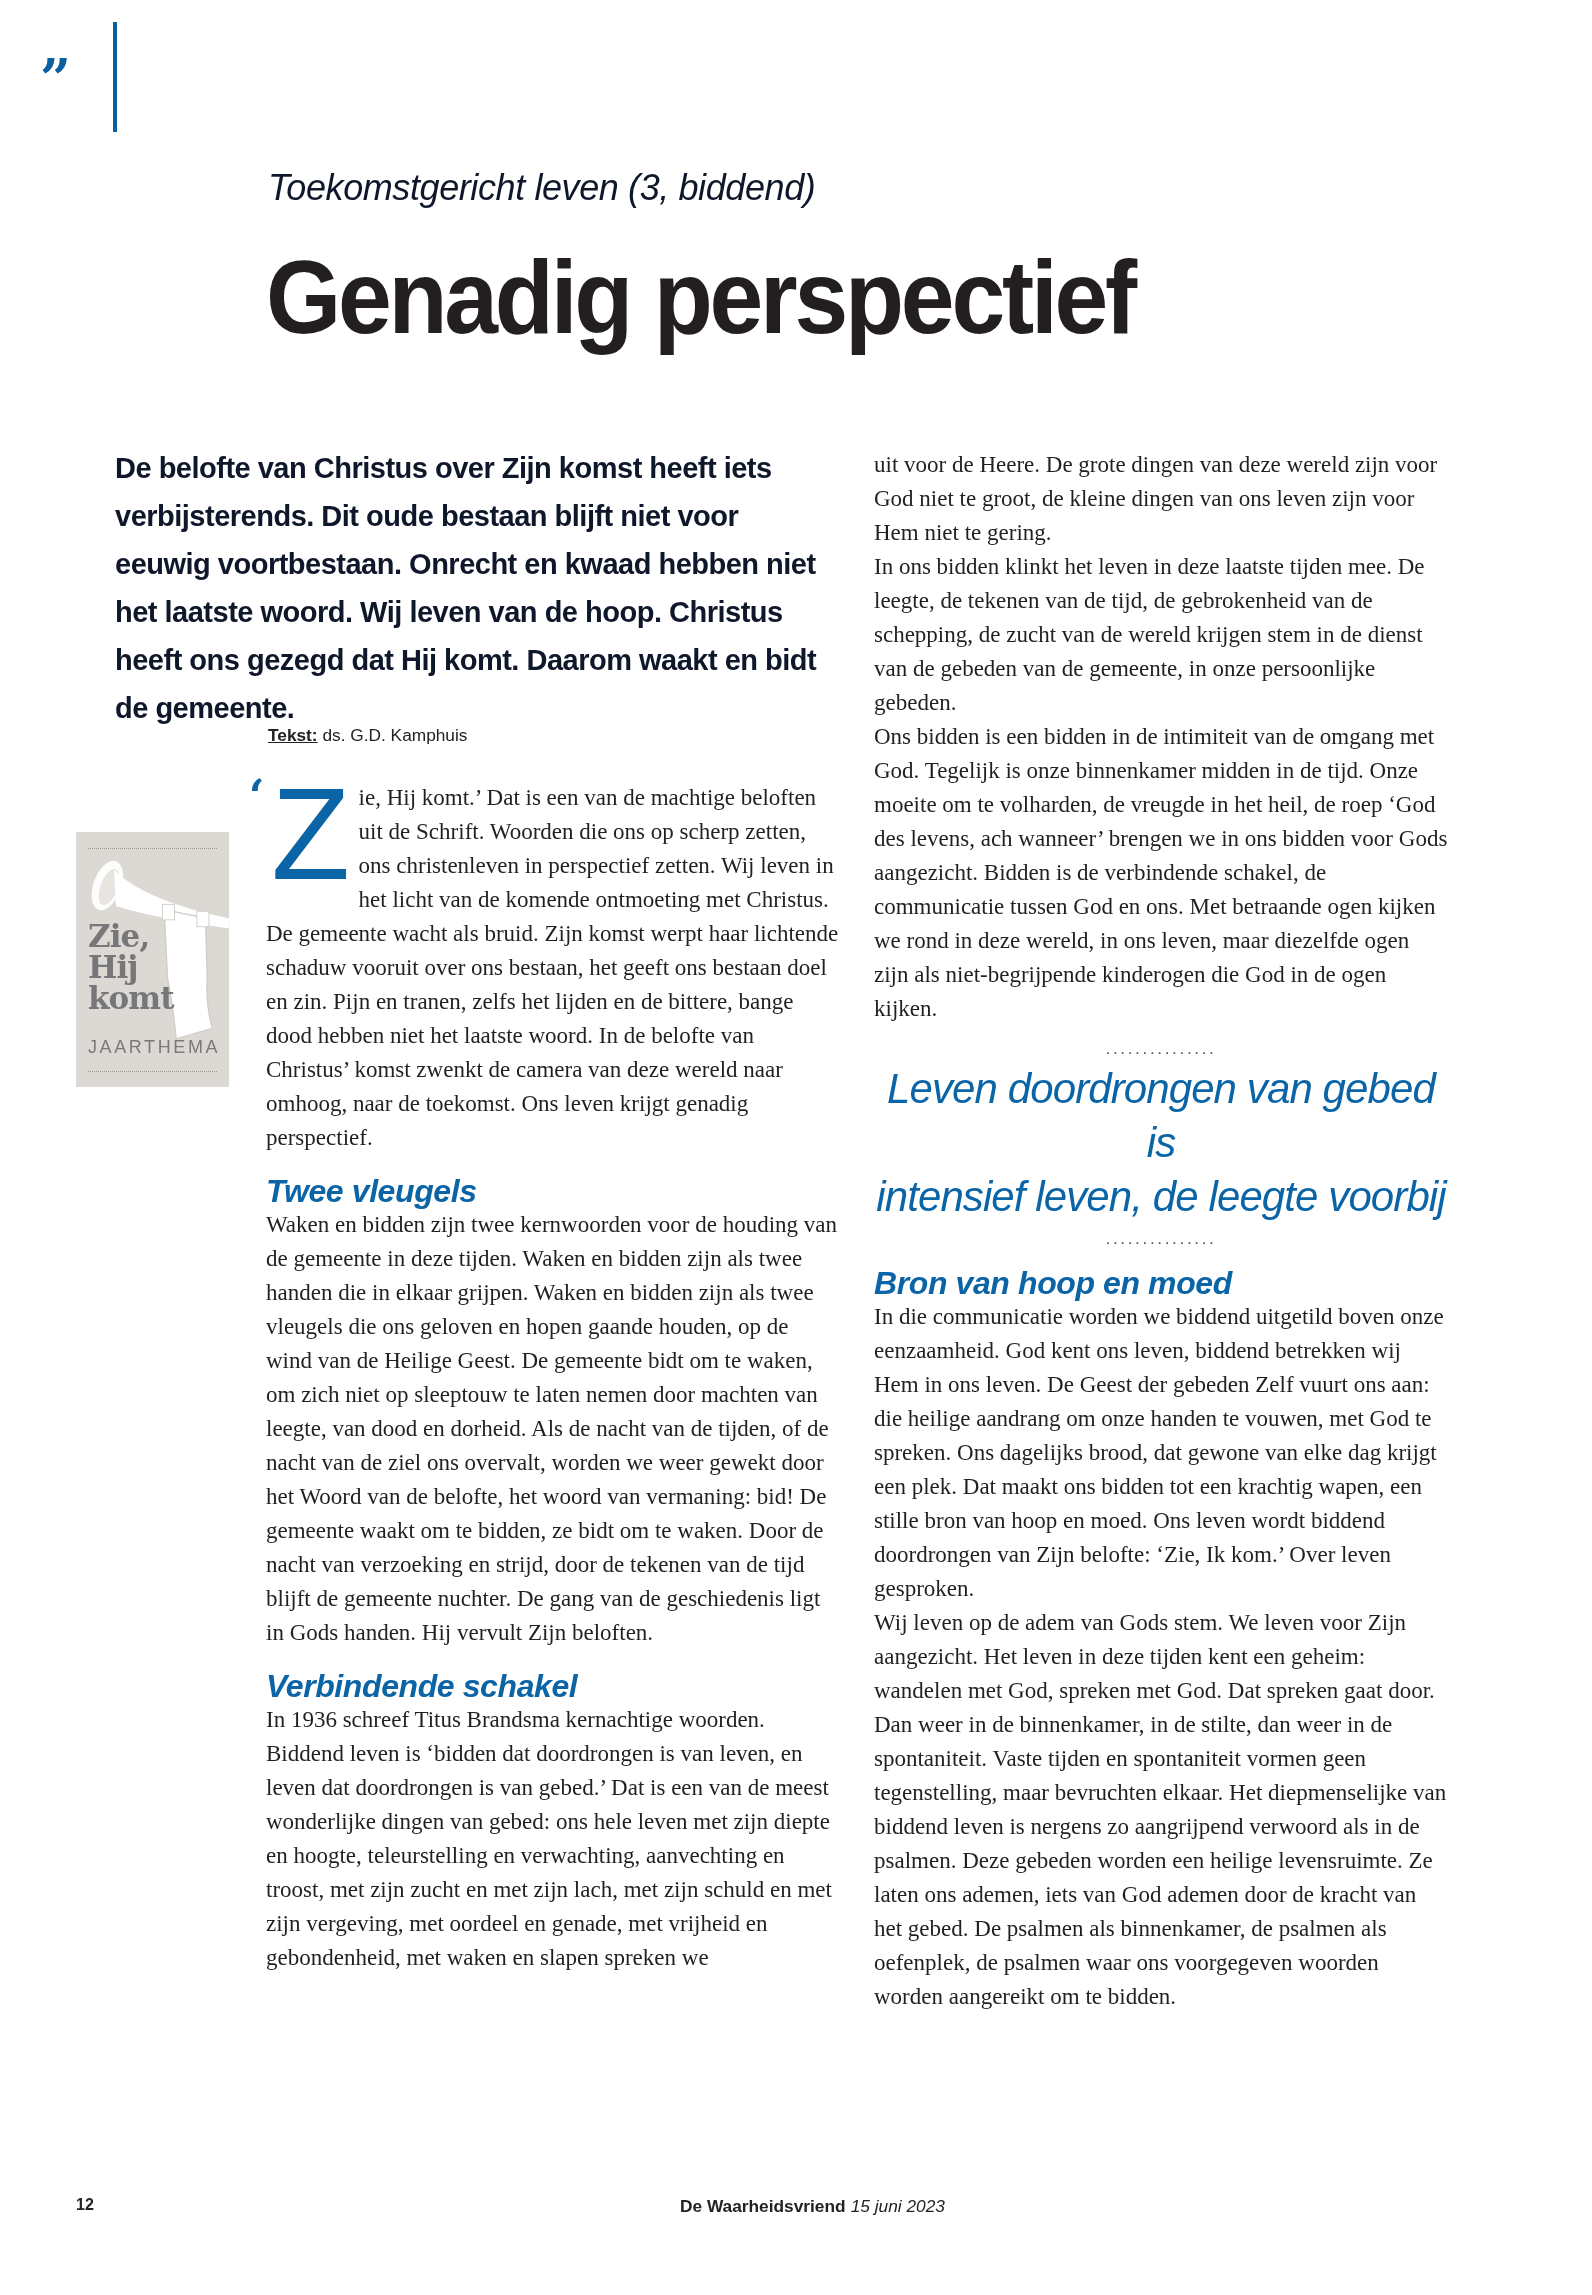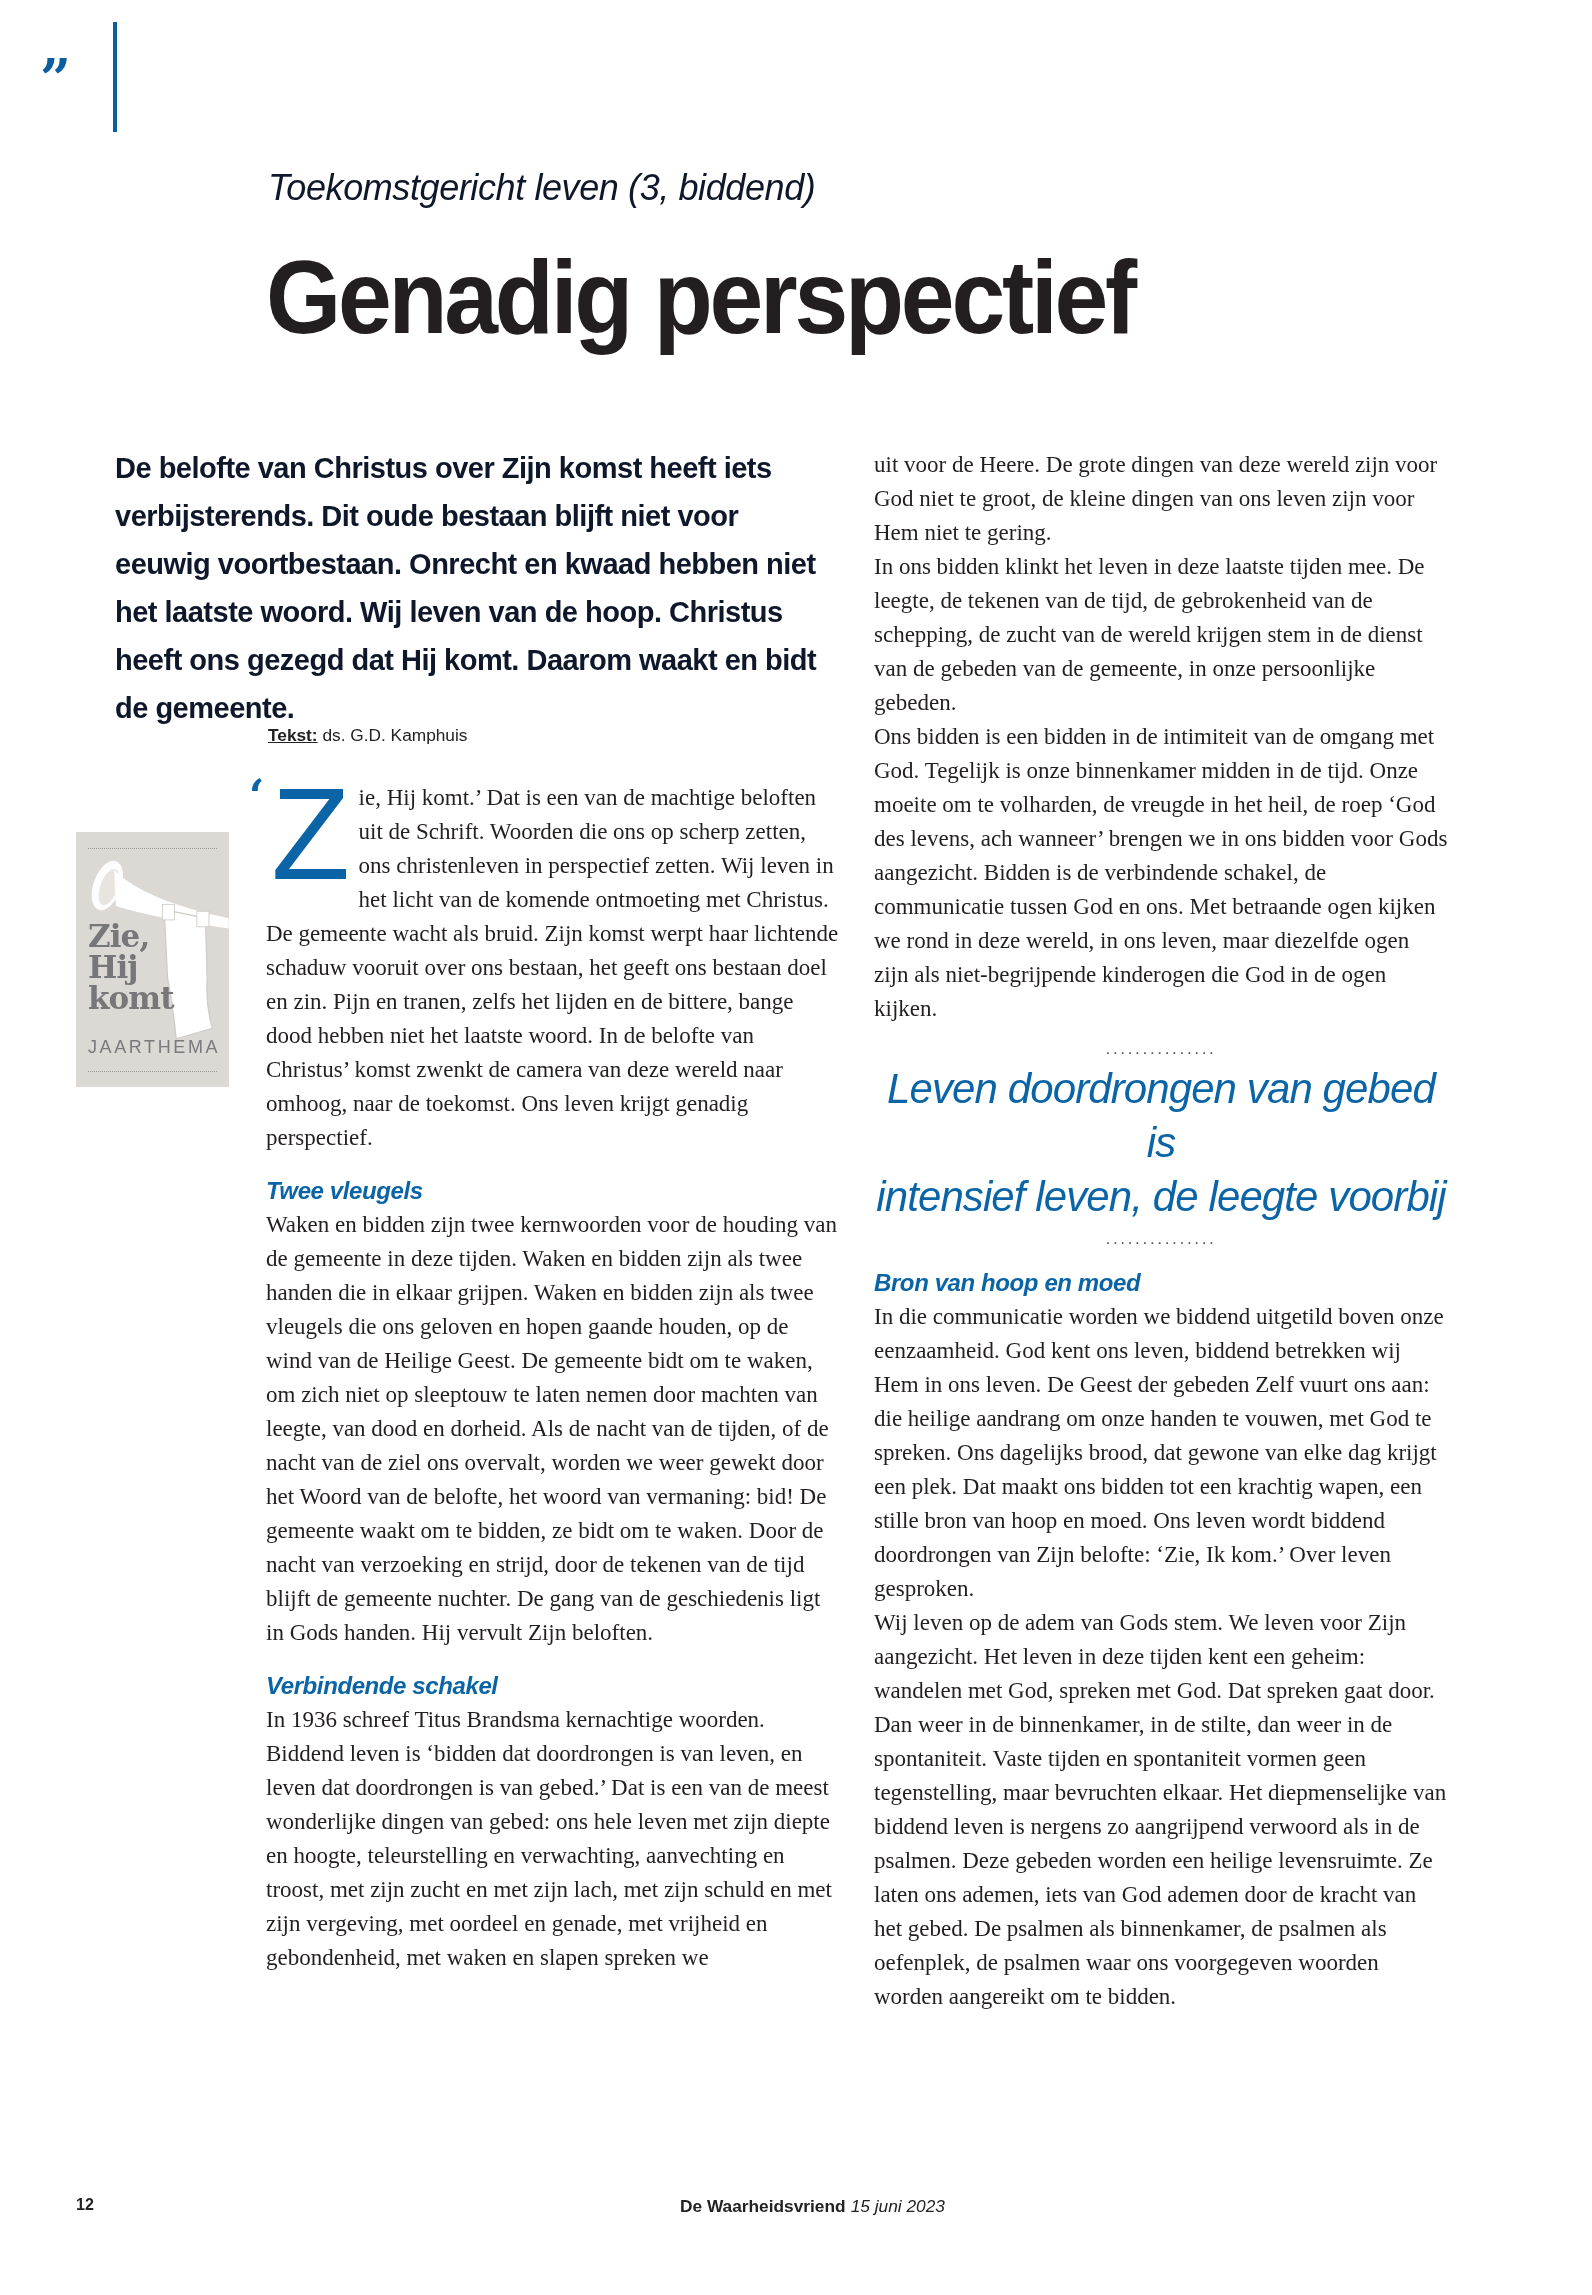--- a/index.html
+++ b/index.html
@@ -30,21 +30,21 @@
   
   .col { font-family: "Liberation Serif", serif; font-size: 23px; line-height: 34px; color: #231f20; }
   .col p { margin: 0; }
   .col1 { left: 266px; top: 781px; width: 574px; }
   .col2 { left: 874px; top: 448px; width: 574px; }
 
   .dropcap-wrap { position: relative; }
   .dropcap-quote { position: absolute; left: -17.3px; top: -7px; font-family: "DejaVu Serif", serif; font-weight: bold; font-size: 45px; color: #0a64a6; line-height: 1; }
   .dropcap { float: left; font-family: "Liberation Sans", sans-serif; font-size: 129px; line-height: 97px; color: #0a64a6; margin: 5.2px 8.6px 0 5.2px; font-weight: normal; }
 
-  .subhead { font-family: "Liberation Sans", sans-serif; font-style: italic; font-weight: bold; font-size: 24px; color: #0a64a6; margin-top: 19px !important; line-height: 34px; letter-spacing: -0.4px; }
+  .subhead { font-family: "Liberation Sans", sans-serif; font-style: italic; font-weight: bold; font-size: 32px; color: #0a64a6; margin-top: 19px !important; line-height: 34px; letter-spacing: -0.4px; }
 
   .pullquote { text-align: center; margin: 14px 0 19px 0 !important; }
   .pullquote .dots { font-family: "Liberation Sans", sans-serif; font-size: 17.3px; color: #555; letter-spacing: 2.6px; line-height: 17.3px; }
   .pullquote .text { font-family: "Liberation Sans", sans-serif; font-style: italic; font-size: 42px; line-height: 54px; color: #0a64a6; letter-spacing: -0.9px; margin: 5.2px 0; }
 
   .footer-page { left: 76px; top: 2196px; font-family: "Liberation Sans", sans-serif; font-weight: bold; font-size: 16px; color: #222; }
   .footer-pub { left: 680px; top: 2196px; font-family: "Liberation Sans", sans-serif; font-size: 17.3px; color: #222; }
   .footer-pub .name { font-weight: bold; }
   .footer-pub .date { font-style: italic; font-weight: normal; margin-left: 5.2px; }
 </style>

